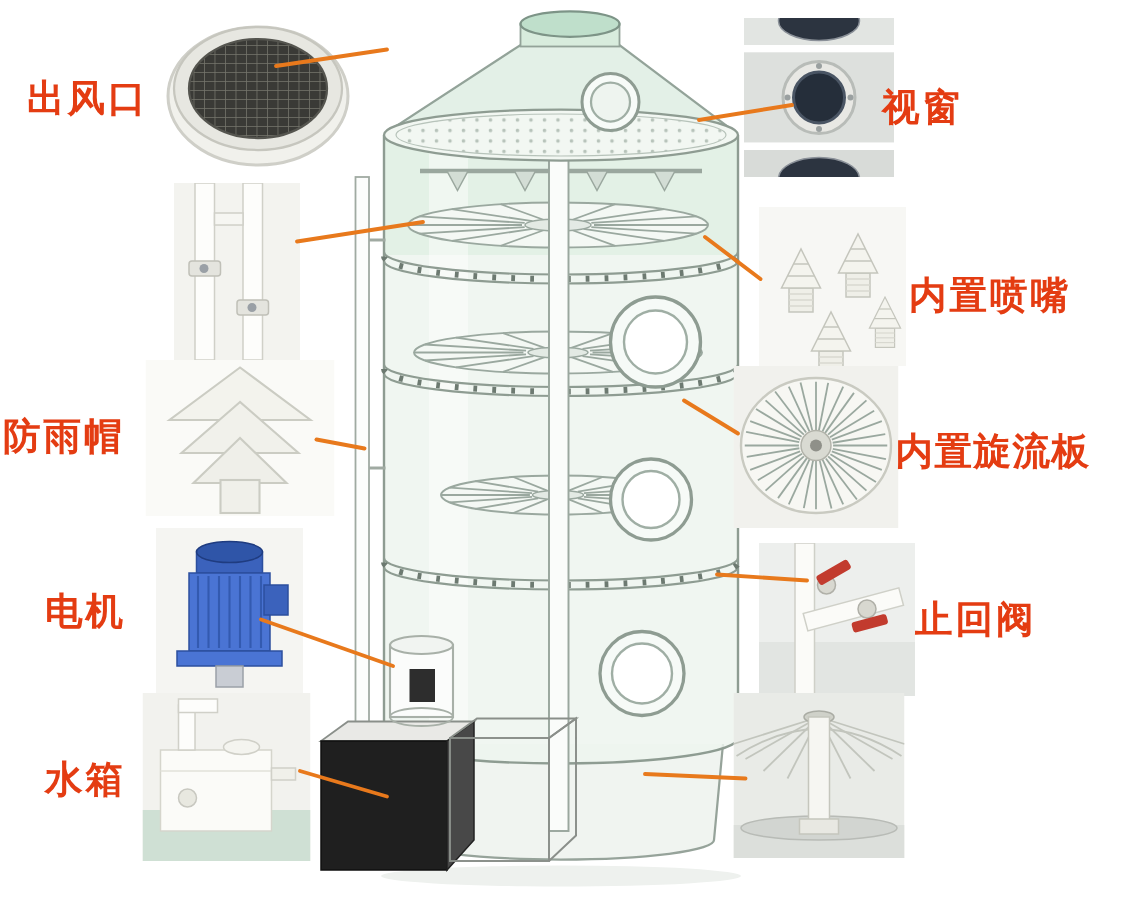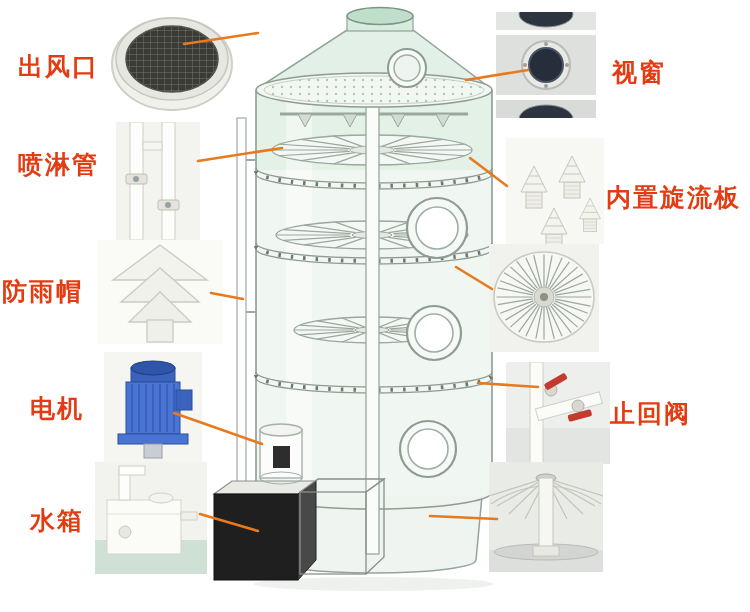--- a/index.html
+++ b/index.html
@@ -296,22 +296,22 @@
       <line x1="200" y1="514" x2="258" y2="531"></line>
       <line x1="528" y1="70" x2="466" y2="80"></line>
       <line x1="507" y1="186" x2="470" y2="158"></line>
       <line x1="492" y1="289" x2="456" y2="267"></line>
       <line x1="538" y1="387" x2="478" y2="383"></line>
       <line x1="497" y1="519" x2="430" y2="516"></line>
     </g>
   </svg>
 
   <span class="part-label" style="left:18px;top:52px">出风口</span>
-  <span class="part-label" style="left:18px;top:150px">喷淋管</span>
   <span class="part-label" style="left:2px;top:277px">防雨帽</span>
   <span class="part-label" style="left:30px;top:394px">电机</span>
   <span class="part-label" style="left:30px;top:506px">水箱</span>
 
-  <span class="part-label" style="left:612px;top:58px">视窗</span>
-  <span class="part-label" style="left:606px;top:183px">内置旋流板</span>
+  <span class="part-label" style="left:588px;top:58px">视窗</span>
+  <span class="part-label" style="left:606px;top:183px">内置喷嘴</span>
+  <span class="part-label" style="left:597px;top:287px;letter-spacing:1px">内置旋流板</span>
   <span class="part-label" style="left:610px;top:399px">止回阀</span>
 
 </div>
 
 </body></html>

